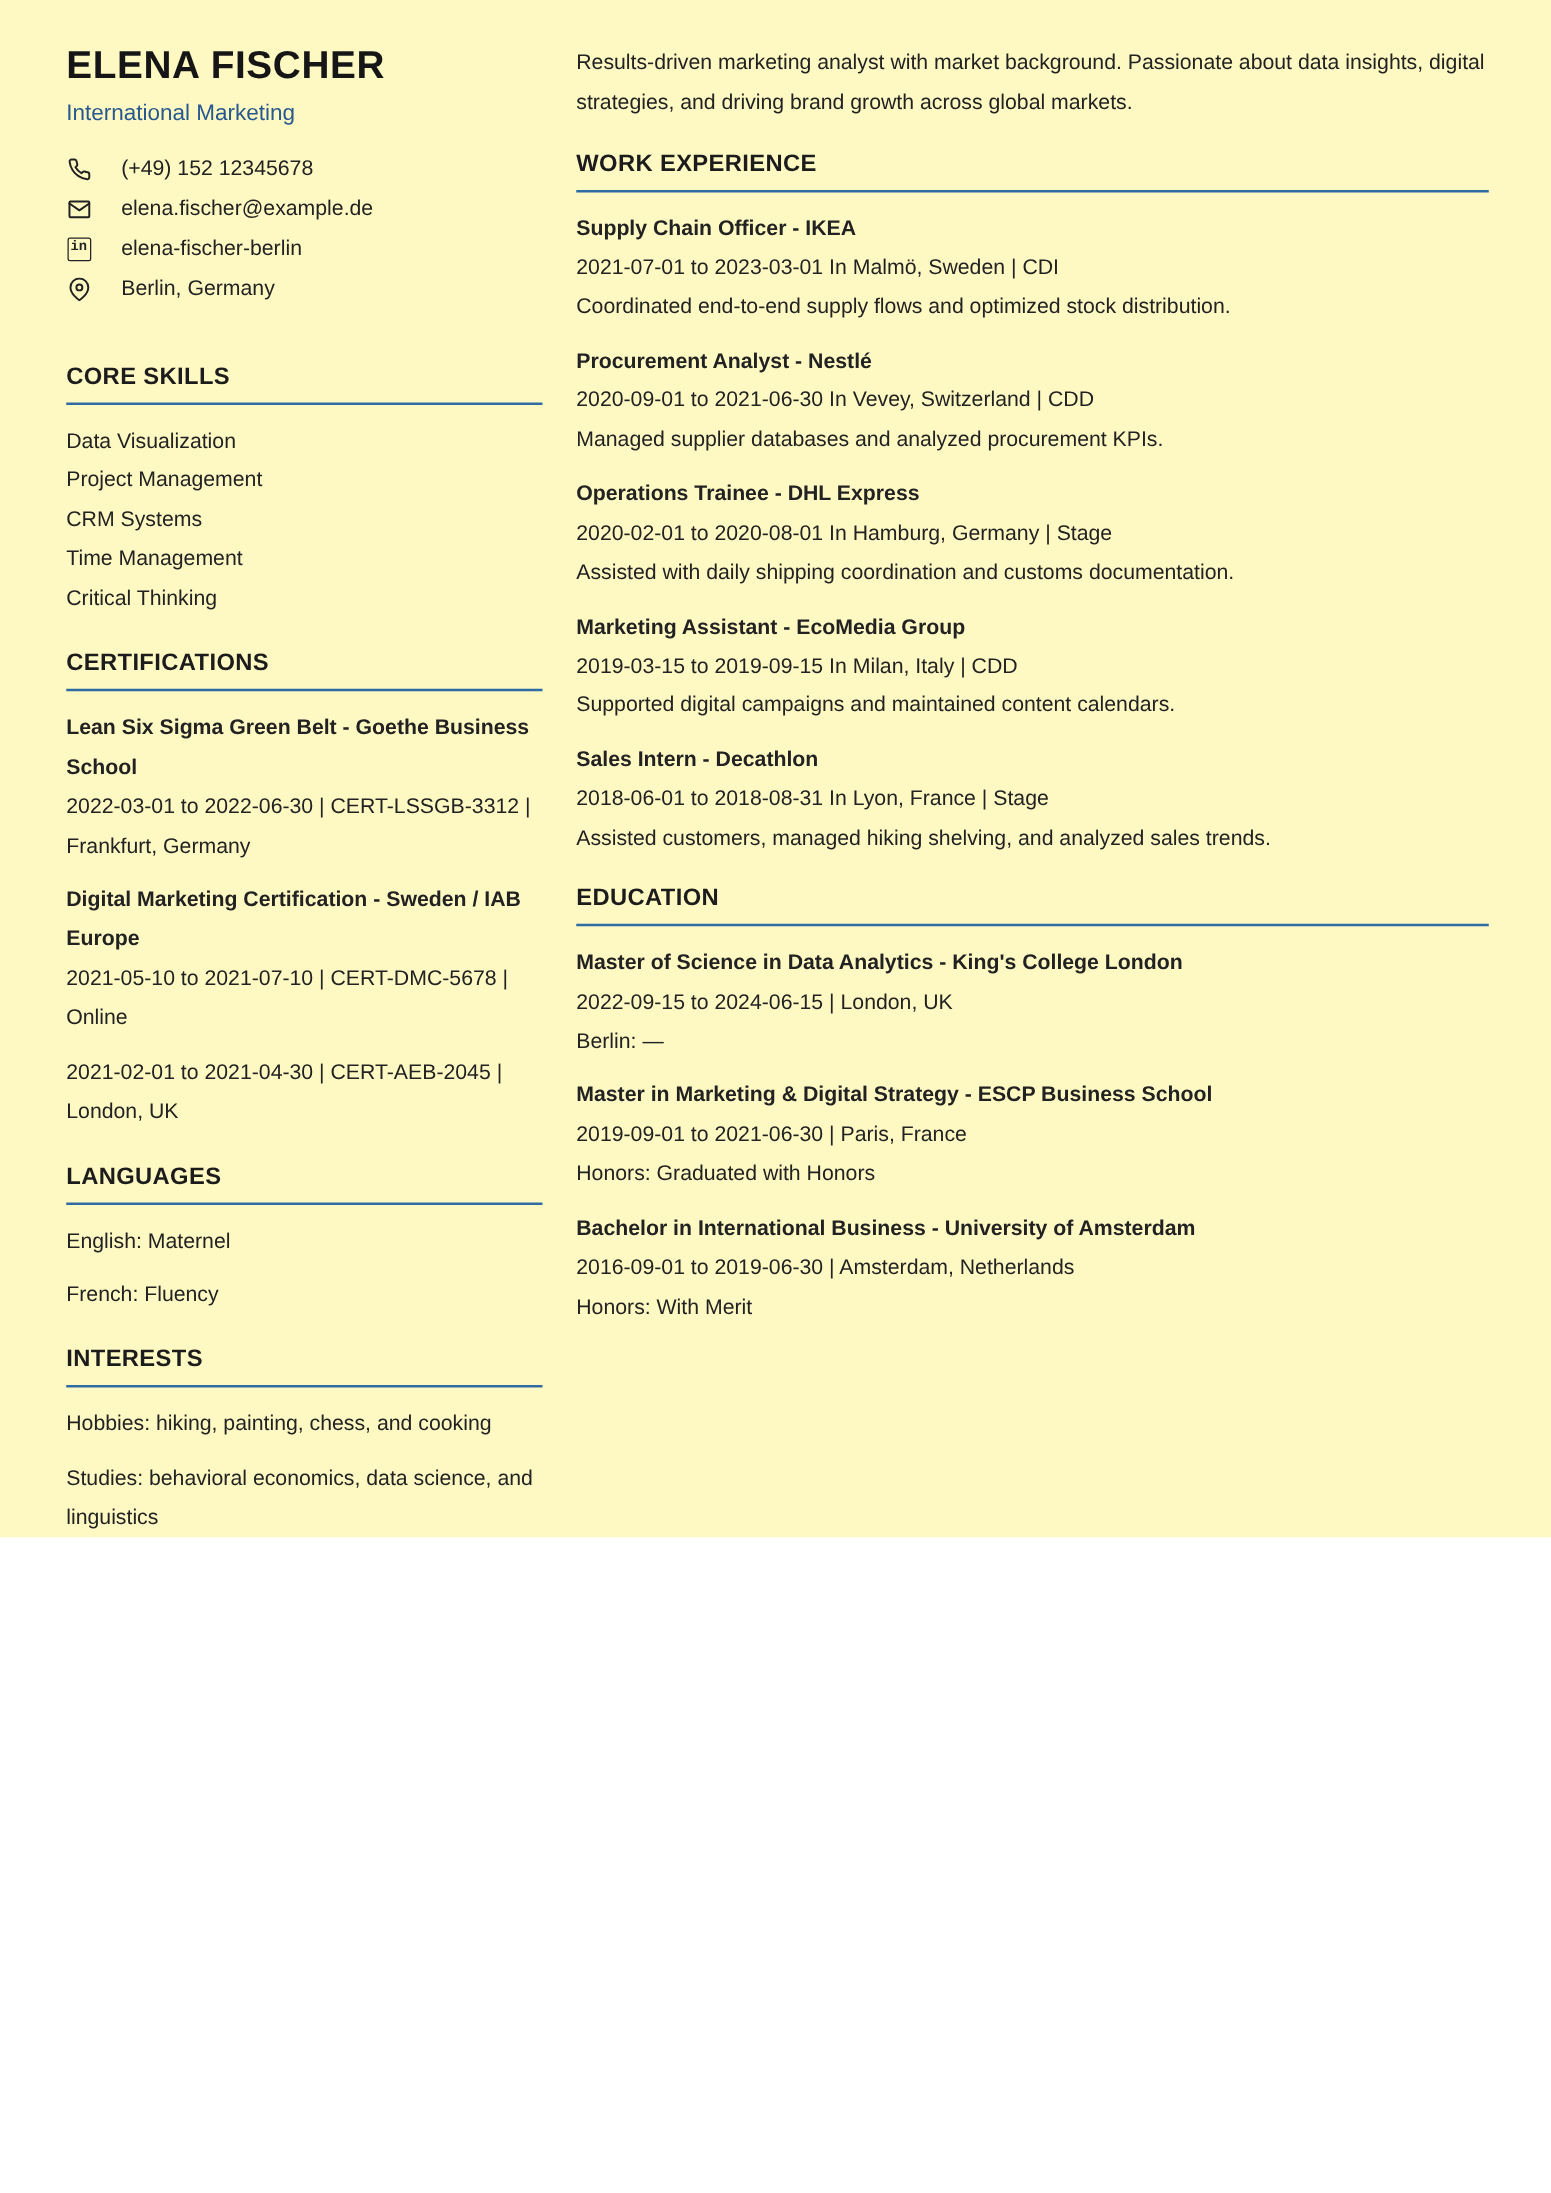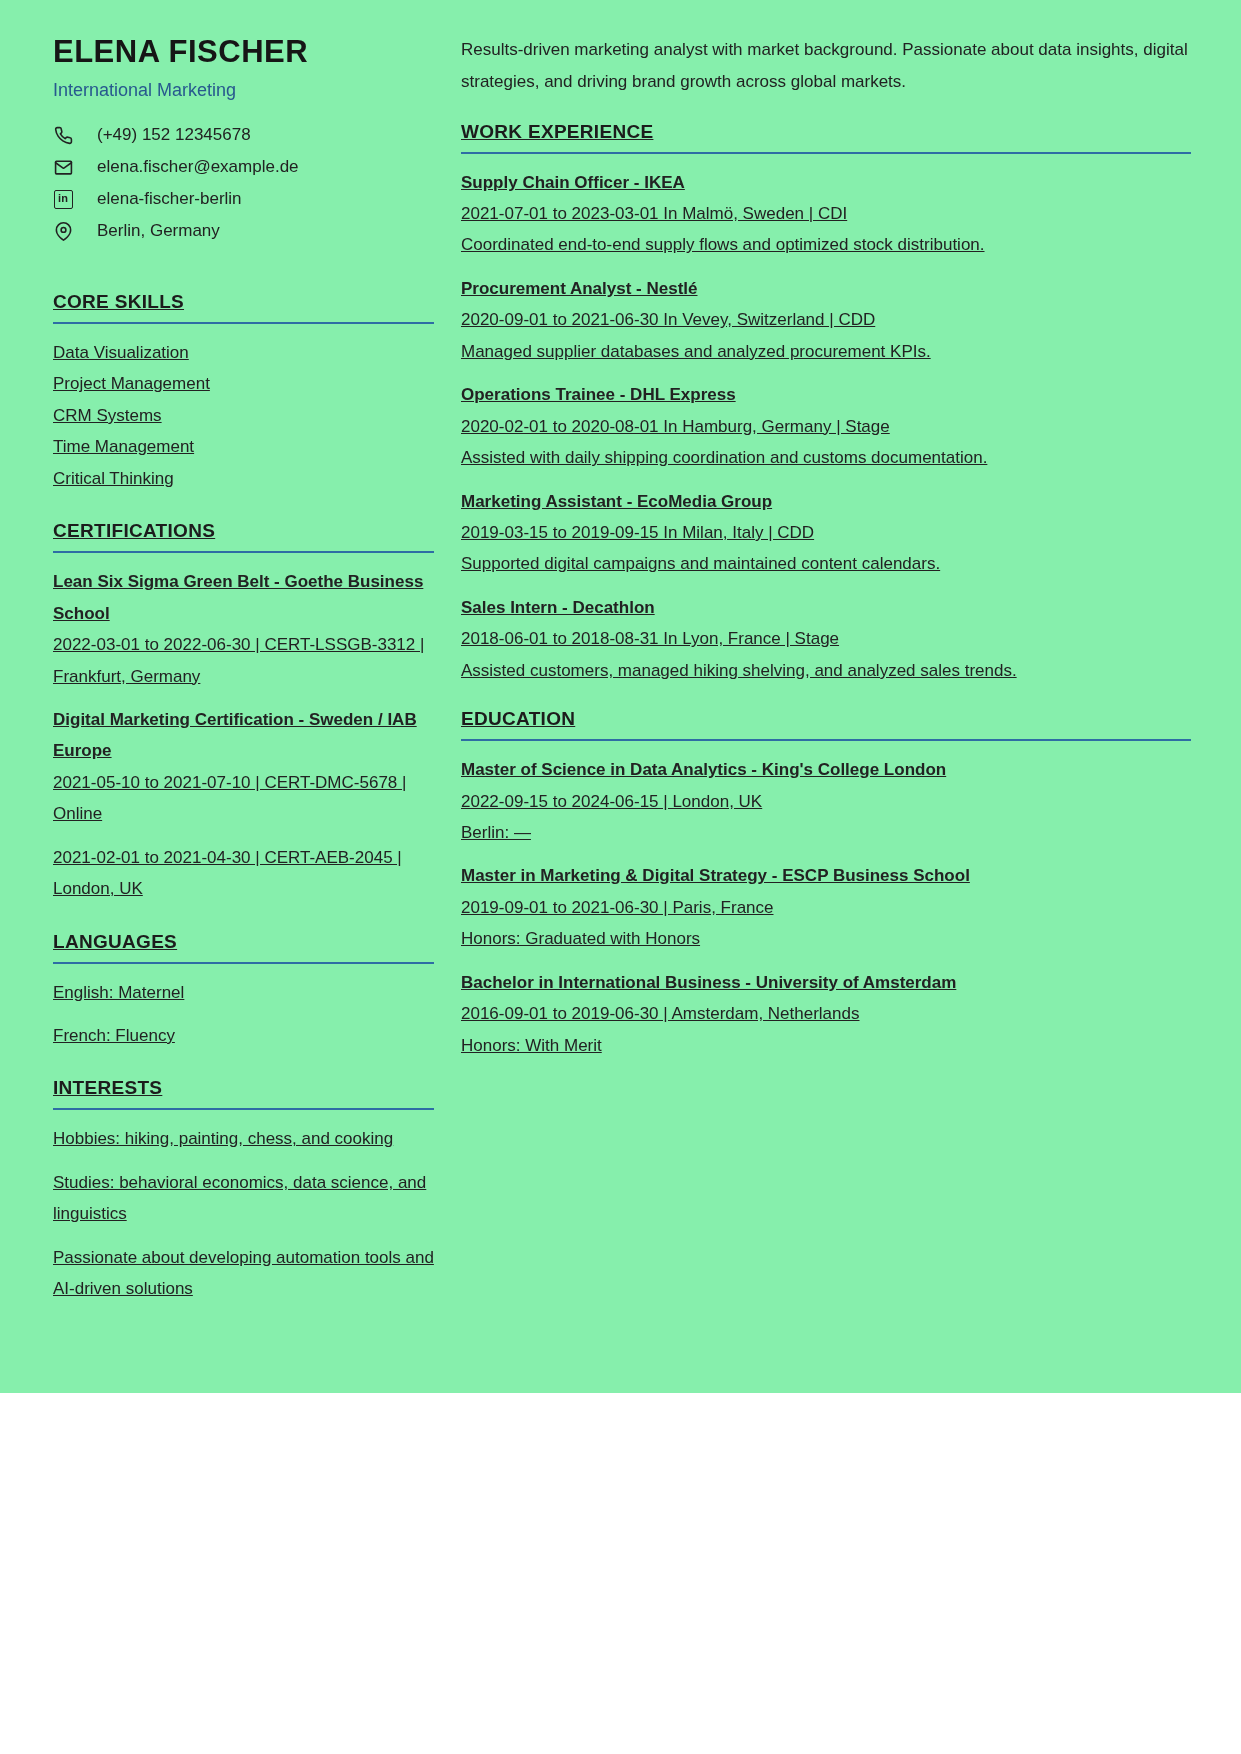--- a/index.html
+++ b/index.html
@@ -1,41 +1,41 @@
 <!DOCTYPE html>
 <html><head>
 <meta charset="utf-8">
 <style>
   html,body { margin:0; padding:0; background:#ffffff; }
   .page {
-    width:1241px; height:1393px; box-sizing:border-box;
-    background:#86efac; padding:34px 50px 20px 53px;
+    width:1241px; height:1230px; box-sizing:border-box;
+    background:#fef9c3; padding:34px 50px 20px 53px;
     font-family:"Liberation Sans", sans-serif; color:#222;
     overflow:hidden;
   }
   .columns { display:flex; gap:27px; }
   .col-left { width:381px; flex:none; }
   .col-right { flex:1; min-width:0; }
 
   .name {
     font-size:31px; font-weight:700; color:#161616;
     margin:0 0 10px 0; letter-spacing:0.5px;
   }
   .subtitle { font-size:18px; color:#27598e; margin:0 0 24px 0; }
 
   .contact-row { display:flex; align-items:center; gap:24px; font-size:17px; margin-bottom:12px; }
   .cicon { width:20px; height:20px; flex:none; display:flex; align-items:center; justify-content:center; }
   .cicon svg { width:19px; height:19px; display:block; }
   .li-badge {
     width:17px; height:17px; border:1.6px solid #222; border-radius:2px;
     font-size:11px; font-weight:700; color:#222; line-height:15px; text-align:center;
-    font-family:Liberation Sans, sans-serif;
+    font-family:Liberation Mono, monospace;
   }
 
-  .section { margin-top:26px;text-decoration:underline; }
+  .section { margin-top:26px; }
   .section-first-left { margin-top:50px; }
   .section-right { margin-top:22px; }
   .section-heading {
     font-size:19px; font-weight:700; color:#1c1c1c; letter-spacing:0.3px;
     margin:0; padding-bottom:9px; border-bottom:2px solid #2e6da4;
   }
   .section-body { margin-top:13px; }
 
   .line { font-size:17px; line-height:1.85; }
   .item { font-size:17px; line-height:1.85; margin-bottom:12px; }

